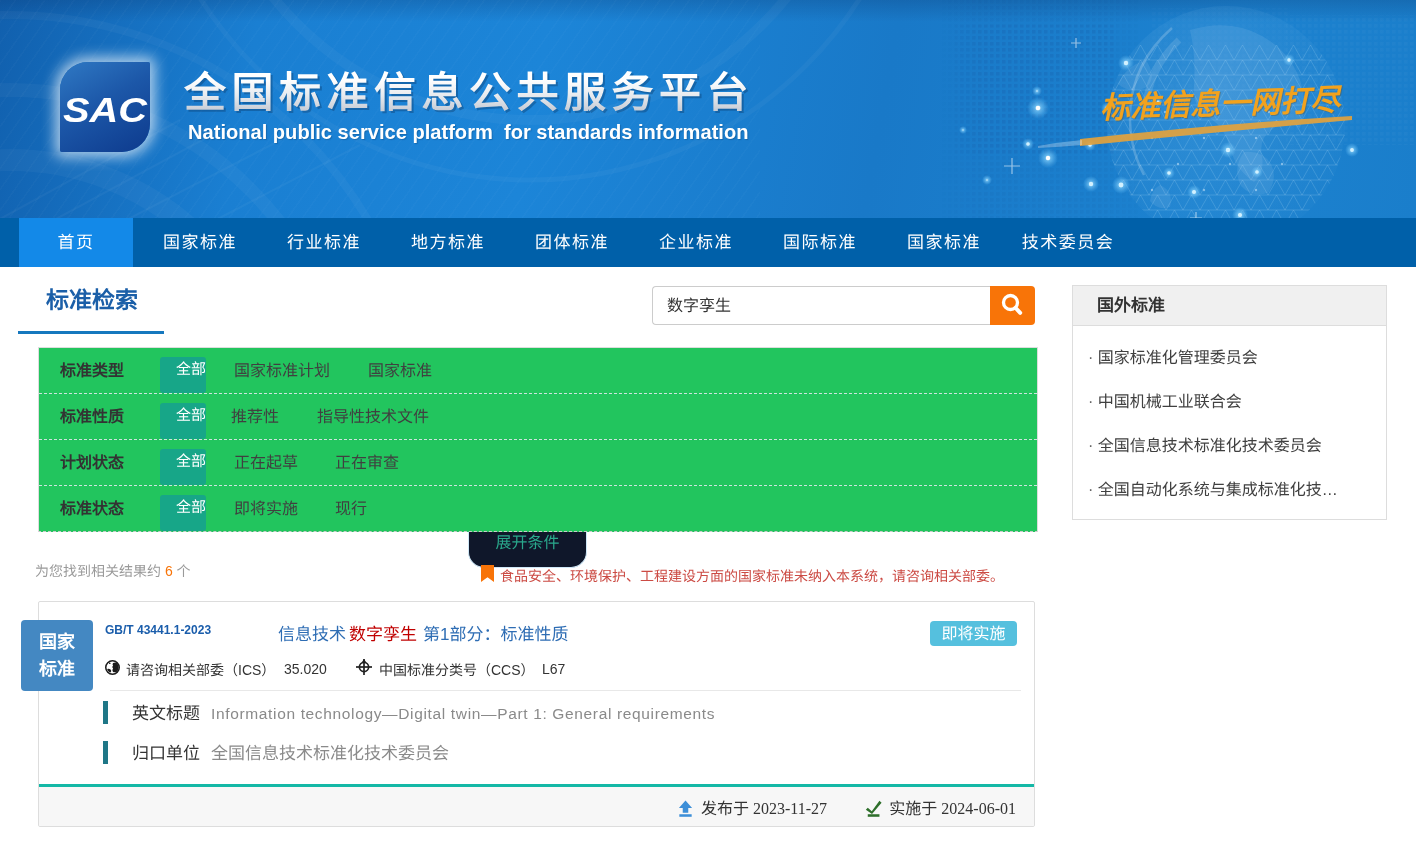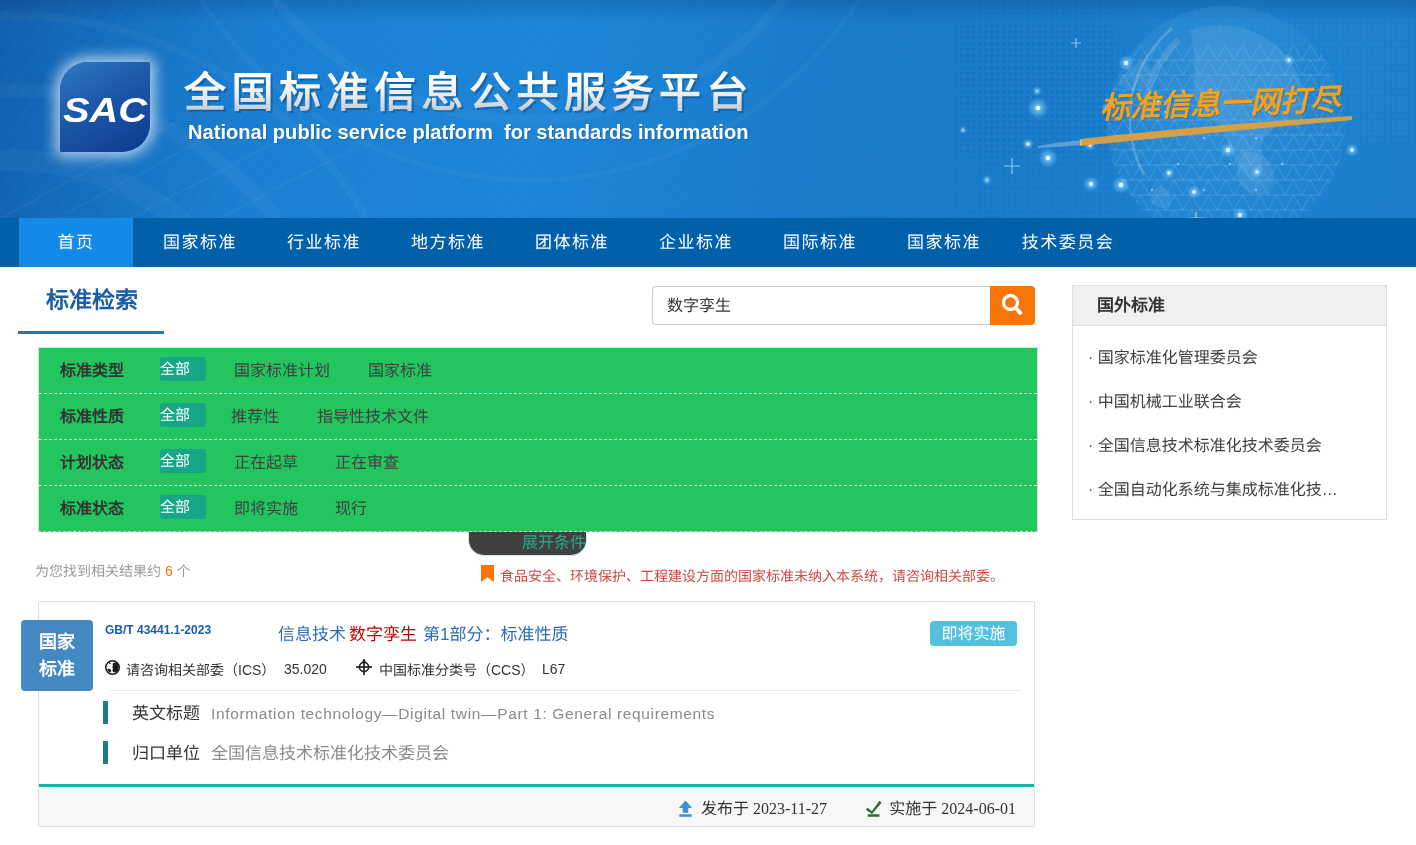--- a/index.html
+++ b/index.html
@@ -44,26 +44,26 @@
   border-right:none; border-radius:4px 0 0 4px; background:#fff; font-size:16px; color:#333;
   line-height:37px; padding-left:14px; }
 .sbtn { position:absolute; left:990px; top:286px; width:45px; height:39px; background:#f87408;
   border-radius:0 4px 4px 0; }
 
 
 .panel { position:absolute; left:38px; top:347px; width:1000px; height:185px; border:1px solid #ddd; border-bottom:1px dashed #ccc; background:#22c55e; }
 .frow { position:relative; height:46px; border-bottom:1px dashed #cde4dd; }
 .frow:last-child { border-bottom:none; }
 .flabel { position:absolute; left:21px; top:0; line-height:46px; font-size:16px; font-weight:bold; color:#333; }
-.fall { position:absolute; left:121px; top:9px; width:46px; height:24px; line-height:24px; text-align:left;
+.fall { position:absolute; left:121px; top:9px; width:46px; height:36px; line-height:24px; text-align:right;
   background:#17a688; color:#fff; font-size:15px; border-radius:3px; }
 .fopt { position:absolute; top:0; line-height:46px; font-size:16px; color:#404040; }
 
-.expand { position:absolute; left:468px; top:532px; width:119px; height:24px; line-height:22px; text-align:right;
-  background:#404040; border:1px solid #cfe7f7; border-top:none; border-radius:0 0 16px 16px;
+.expand { position:absolute; left:468px; top:532px; width:119px; height:36px; line-height:22px; text-align:center;
+  background:#0f172a; border:1px solid #cfe7f7; border-top:none; border-radius:0 0 16px 16px;
   color:#2aa88c; font-size:16px; }
 
 .found { position:absolute; left:35px; top:560px; font-size:14px; color:#9a9a9a; }
 .found b { color:#f87408; font-weight:normal; }
 .notice { position:absolute; left:500px; top:565px; font-size:14px; color:#cc4b44; }
 .flag { position:absolute; left:481px; top:565px; width:13px; height:17px; background:#f87408;
   clip-path:polygon(0 0,100% 0,100% 100%,50% 72%,0 100%); }
 
 
 .card { position:absolute; left:38px; top:601px; width:997px; height:226px; border:1px solid #ddd; border-radius:2px; background:#fff; }

